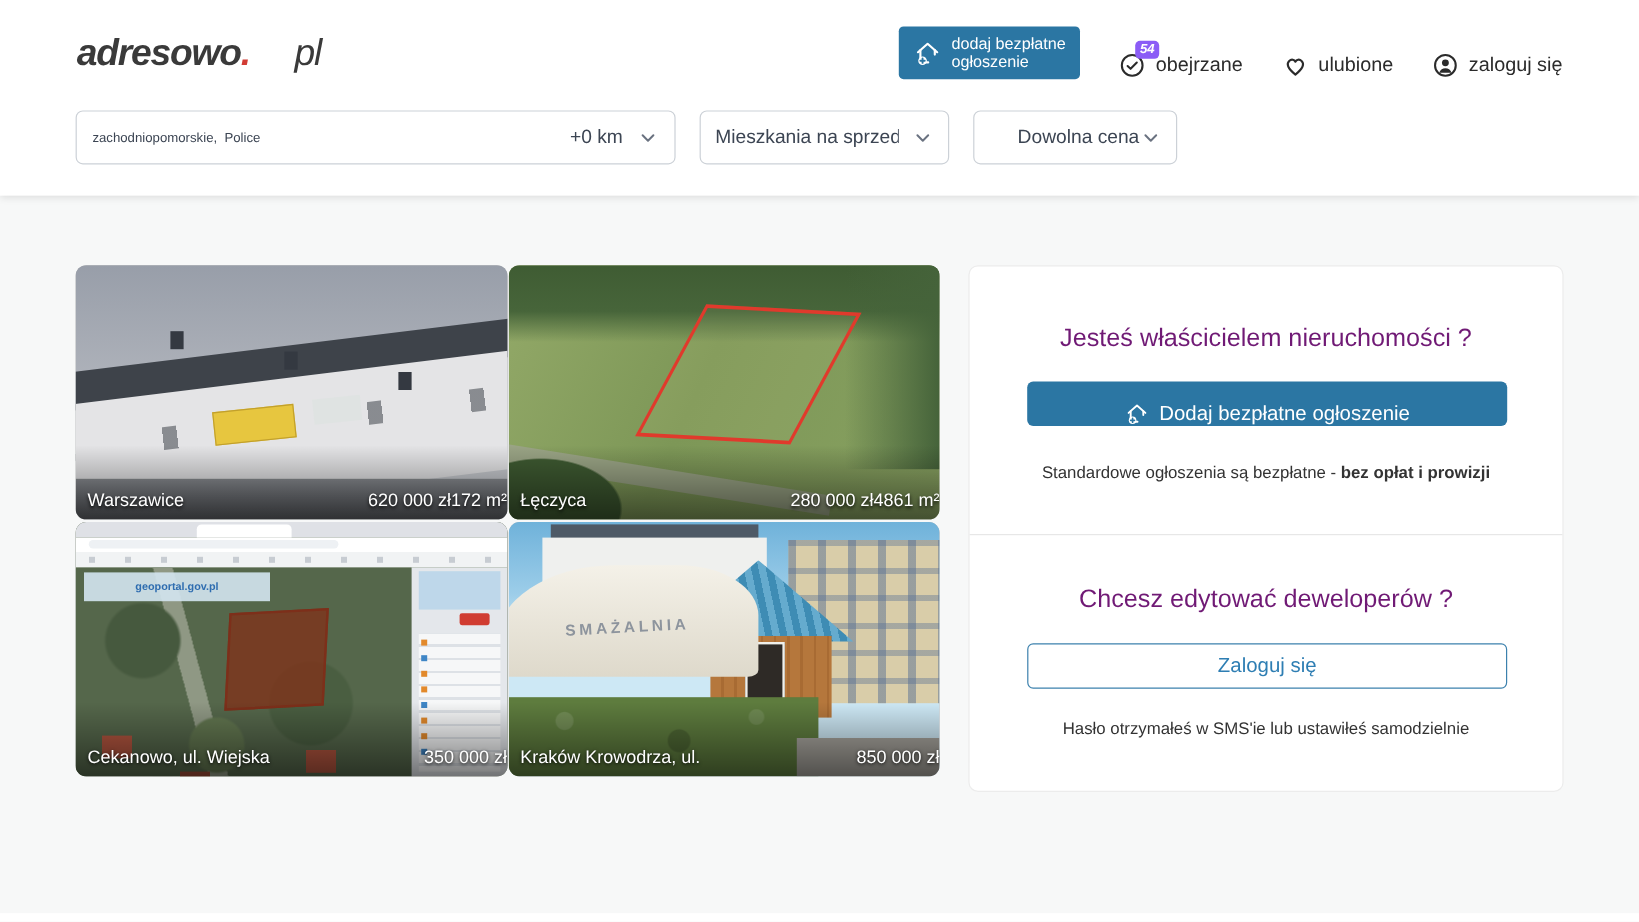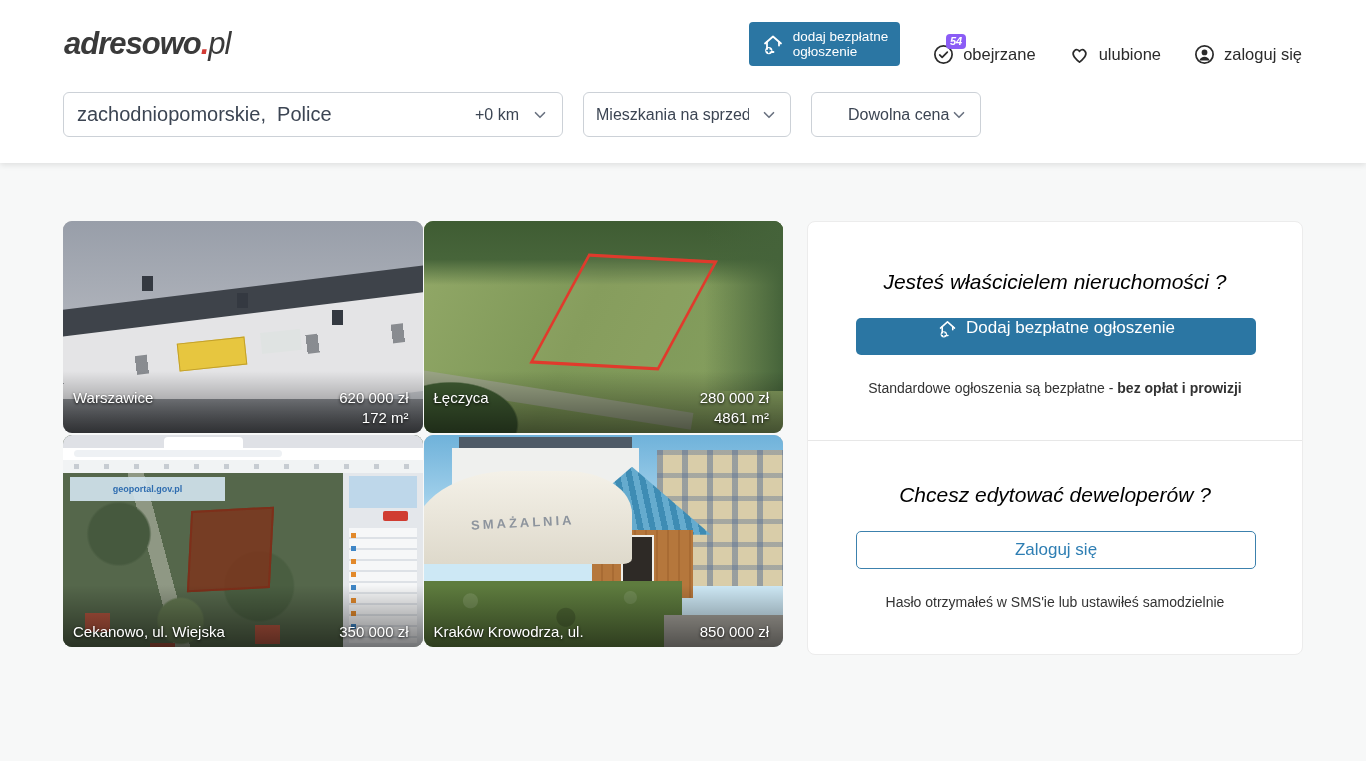--- a/index.html
+++ b/index.html
@@ -6,38 +6,38 @@
   html, body { width: 1366px; height: 768px; overflow: hidden; }
   body { font-family: "Liberation Sans", sans-serif; background: #fff; color: #222; }
   .page { width: 1366px; height: 768px; overflow: hidden; position: relative; }
 
   
   .top-area { background: #fff; box-shadow: 0 2px 6px rgba(0,0,0,0.10); position: relative; z-index: 5; }
   .header { display: flex; align-items: center; justify-content: space-between; height: 88px; padding: 0 64px; }
   .logo { font-size: 31px; font-style: italic; letter-spacing: -1px; cursor: pointer; }
   .logo .brand { font-weight: 700; color: #3a3a3a; text-align: right; }
   .logo .dot { font-weight: 700; color: #d23b34; }
-  .logo .tld { font-weight: 400; color: #3a3a3a; }
+  .logo .tld { font-weight: 400; color: #3a3a3a; margin-left: 37px; }
 
   .header-right { display: flex; align-items: flex-end; gap: 32px; }
   .hdr-add-btn { background: #2b76a3; color: #fff; border: none; border-radius: 4px;
     display: flex; align-items: center; gap: 8px; padding: 7px 12px; cursor: pointer; }
   .hdr-add-btn svg { width: 24px; height: 24px; }
   .hdr-add-text { font-size: 13.5px; text-align: left; line-height: 15px; }
   .hdr-action { display: flex; align-items: center; gap: 8px; font-size: 16.5px; color: #2b2b2b; cursor: pointer; }
   .hdr-action svg { width: 23px; height: 23px; }
   .icon-wrap { position: relative; display: inline-flex; }
   .badge { position: absolute; top: -9px; right: -11px; background: #8b5cf6; color: #fff;
     font-size: 11px; font-weight: 700; line-height: 13px; padding: 1px 4px; border-radius: 4px; font-style: italic; }
 
   
   .search-row { display: flex; align-items: center; padding: 4px 63px 26px; gap: 20px; }
   .field-location { flex: 0 0 500px; display: flex; align-items: center; border: 1px solid #ccd1d7;
     border-radius: 6px; height: 45px; padding: 0 13px; background: #fff; }
-  .field-location input { border: none; outline: none; flex: 1; font-size: 20px; color: #3c4553; min-width: 0;
+  .field-location input { border: none; outline: none; flex: 1; font-size: 11px; color: #3c4553; min-width: 0;
     font-family: "Liberation Sans", sans-serif; background: transparent; }
   .radius { display: flex; align-items: center; gap: 12px; color: #3c4553; font-size: 16px; cursor: pointer; }
   .chevron { width: 18px; height: 18px; }
   .select { border: 1px solid #ccd1d7; border-radius: 6px; height: 45px; display: flex; align-items: center;
     justify-content: space-between; padding: 0 12px; font-size: 16px; color: #3c4553; background: #fff; cursor: pointer; }
   .select-category { width: 208px; }
   .select-category .select-text { width: 153px; white-space: nowrap; overflow: hidden; }
   .select-price { width: 170px; padding-left: 36px; }
   .search-btn { width: 300px; height: 41px; background: #c13f38; color: #fff; border: none; border-radius: 5px;
     font-size: 16.5px; font-weight: 700; letter-spacing: 0.8px; display: flex; align-items: center;
@@ -51,23 +51,23 @@
   .content-row { display: flex; align-items: flex-start; gap: 24px; padding: 0 63px; }
 
   
   .cards { width: 720px; display: grid; grid-template-columns: 1fr 1fr; gap: 2px 1px; grid-auto-rows: 212px; }
   .card { position: relative; border-radius: 9px; overflow: hidden; background: #b7b7b7; cursor: pointer; }
   .photo { position: absolute; inset: 0; overflow: hidden; }
   .photo > div, .photo > span { position: absolute; }
   .card-shade { position: absolute; left: 0; right: 0; bottom: 0; height: 62px;
     background: linear-gradient(180deg, rgba(0,0,0,0) 0%, rgba(0,0,0,0.5) 100%); }
   .card-info { position: absolute; left: 0; right: 0; bottom: 0; display: flex; justify-content: space-between;
-    align-items: flex-start; padding: 0 14px 5px 10px; color: #fff; font-size: 15px;
+    align-items: flex-start; padding: 0 0 5px 10px; color: #fff; font-size: 15px;
     text-shadow: 0 1px 3px rgba(0,0,0,0.95); line-height: 20px; margin-top: 45px; }
-  .card-right { display: flex; flex-direction: column; align-items: flex-end; }
+  .card-right { display: flex; flex-direction: row; align-items: flex-end; }
 
   
   .ph1 { background: linear-gradient(180deg, #989ea9 0%, #aeb2ba 45%, #c7cacf 75%); }
   .p1-roof { left: -8%; width: 120%; top: 31%; height: 15%; background: #3e434a; transform: rotate(-7deg); }
   .p1-wall { left: -8%; width: 120%; top: 44%; height: 46%; background: #e4e4e6; transform: rotate(-7deg); }
   .p1-windows { left: -4%; width: 112%; top: 57%; height: 9%; transform: rotate(-7deg);
     background: repeating-linear-gradient(90deg, rgba(62,67,74,0.55) 0 12px, transparent 12px 86px); }
   .p1-chimney { left: 22%; top: 26%; width: 3%; height: 7%; background: #343941;
     box-shadow: 95px 17px 0 #343941, 190px 34px 0 #343941; }
   .p1-sign { left: 32%; top: 56%; width: 19%; height: 13%; background: #e7c63f; border: 1px solid #c2a02c; transform: rotate(-6deg); }
@@ -137,23 +137,23 @@
   .p4-hedge { left: 0; right: 28%; bottom: 0; height: 31%; background:
     radial-gradient(circle at 18% 30%, rgba(255,255,255,0.12) 0 7px, transparent 8px),
     radial-gradient(circle at 55% 55%, rgba(0,0,0,0.18) 0 9px, transparent 10px),
     radial-gradient(circle at 80% 25%, rgba(255,255,255,0.10) 0 6px, transparent 7px), #5e7c3e; }
   .p4-ground { right: 0; bottom: 0; width: 33%; height: 15%; background: #a5a29b; }
 
   
   .sidebar { width: 496px; background: #fff; border: 1px solid #ececec; border-radius: 8px; text-align: center; }
   .sb-section { padding: 48px 48px 44px; }
   .sb-section + .sb-section { border-top: 1px solid #e7e7e7; padding-top: 42px; }
-  .sb-heading { font-size: 21px; font-weight: 400; color: #000000; margin-bottom: 24px; font-style: italic; }
+  .sb-heading { font-size: 21px; font-weight: 400; color: #701a75; margin-bottom: 24px; }
   .btn-primary { width: 400px; height: 37px; background: #2b76a3; color: #fff; border: none; border-radius: 5px;
-    font-size: 17px; display: inline-flex; align-items: flex-start; justify-content: center; gap: 8px;
+    font-size: 17px; display: inline-flex; align-items: flex-end; justify-content: center; gap: 8px;
     cursor: pointer; font-family: "Liberation Sans", sans-serif; }
   .btn-primary svg { width: 21px; height: 21px; }
   .btn-outline { width: 400px; height: 38px; background: #fff; border: 1px solid #3c81ad; color: #2e7eb3;
     border-radius: 5px; font-size: 17px; display: inline-flex; align-items: center; justify-content: center;
     cursor: pointer; font-family: "Liberation Sans", sans-serif; }
   .sb-note { margin-top: 25px; font-size: 14px; color: #333; }
   .sb-note b { font-weight: 700; }
 </style>
 </head>
 <body>

